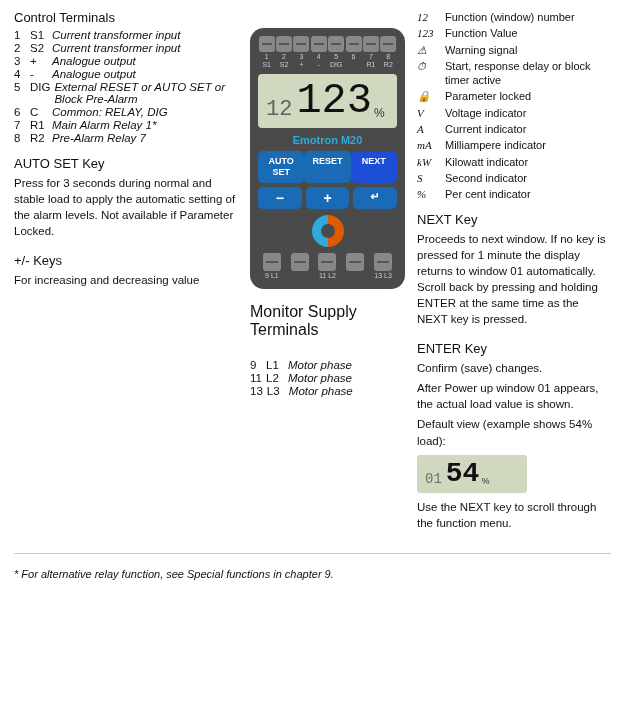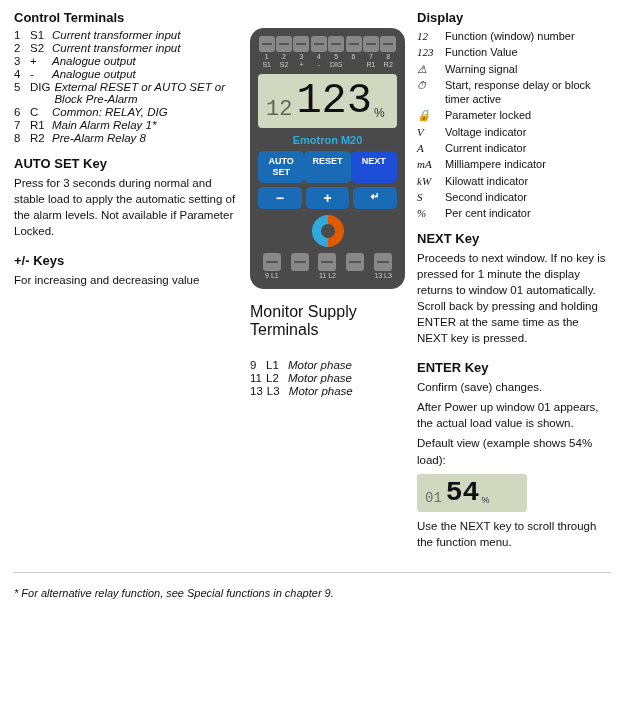--- a/index.html
+++ b/index.html
@@ -44,21 +44,21 @@
     .bottom-row {
       grid-column: 1 / 4;
       grid-row: 4;
       padding-top: 8px;
       border-top: 1px solid #ccc;
       margin-top: 8px;
     }
 
     h3 {
       font-size: 13px;
-      font-weight: bold;
+      font-weight: normal;
       margin-bottom: 4px;
     }
     h4 {
       font-size: 16px;
       font-weight: normal;
       margin-bottom: 20px;
     }
     .section {
       margin-bottom: 12px;
     }
@@ -387,21 +387,21 @@
           <span class="terminal-desc">Common: RELAY, DIG</span>
         </li>
         <li>
           <span class="terminal-num">7</span>
           <span class="terminal-code">R1</span>
           <span class="terminal-desc">Main Alarm Relay 1*</span>
         </li>
         <li>
           <span class="terminal-num">8</span>
           <span class="terminal-code">R2</span>
-          <span class="terminal-desc">Pre-Alarm Relay 8</span>
+          <span class="terminal-desc">Pre-Alarm Relay 7</span>
         </li>
       </ul>
     </div>
 
     <div class="key-section">
       <h3>AUTO SET Key</h3>
       <p>Press for 3 seconds during normal and stable load to apply the automatic setting of the alarm levels. Not available if Parameter Locked.</p>
     </div>
 
 
@@ -526,21 +526,20 @@
           <span class="terminal-code">L3</span>
           <span class="terminal-desc">Motor phase</span>
         </li>
       </ul>
     </div>
   </div>
 
   <div class="right-col">
 
     <div class="display-section-right section">
-      <h3>Display</h3>
       <ul class="display-items">
         <li>
           <span class="disp-sym italic">12</span>
           <span class="disp-desc">Function (window) number</span>
         </li>
         <li>
           <span class="disp-sym italic">123</span>
           <span class="disp-desc">Function Value</span>
         </li>
         <li>

